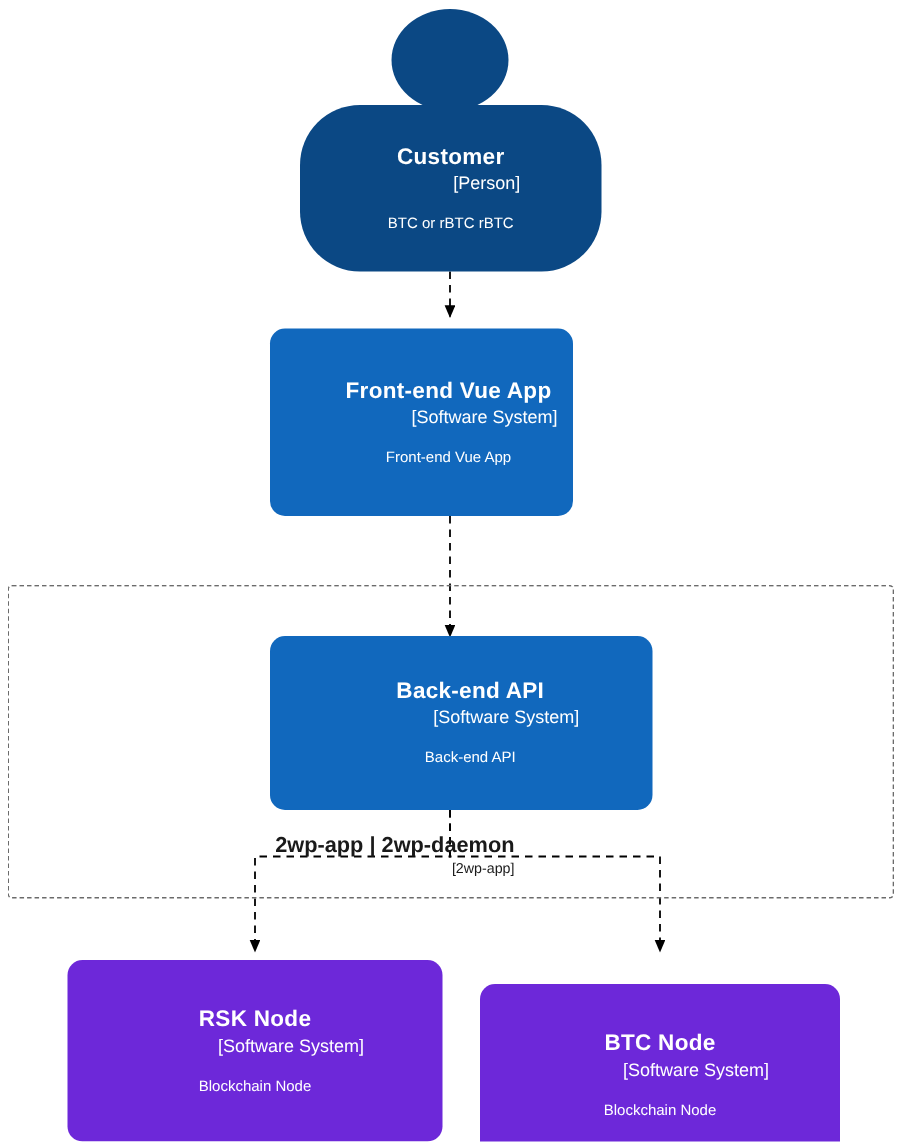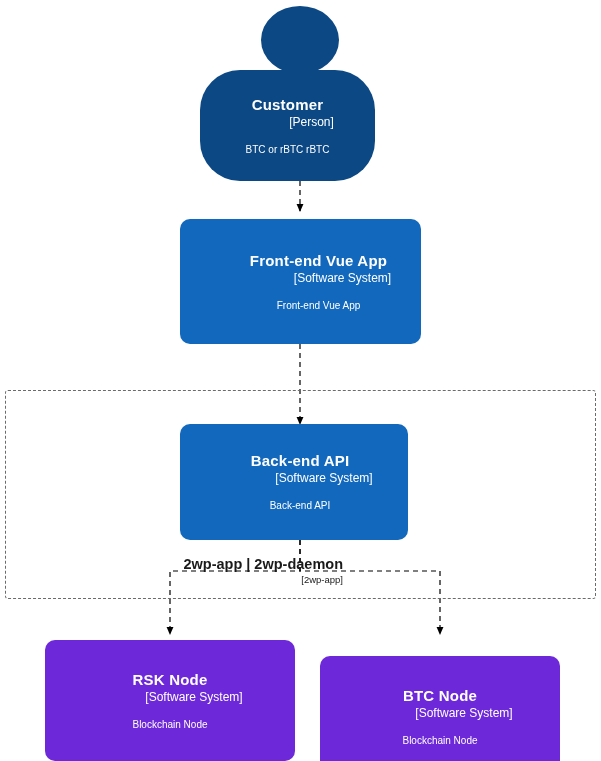--- a/index.html
+++ b/index.html
@@ -125,33 +125,33 @@
     </g>
   </svg>
 
   <div class="boundary" style="left:5px; top:390px; width:591px; height:209px;"></div>
   <div class="boundary-label" style="left:13px; top:556px; width:330px;">
     <div class="b-title">2wp-app | 2wp-daemon</div>
     <div class="b-sub">[2wp-app]</div>
   </div>
 
   <div class="person-head" style="left:261px; top:6px; width:78px; height:68px;"></div>
-  <div class="person-body node" style="left:200px; top:70px; width:175px; height:111px;">
+  <div class="person-body node" style="left:200px; top:70px; width:201px; height:111px;">
     <div class="title">Customer</div>
     <div class="subtitle">[Person]</div>
     <div class="desc">BTC or rBTC rBTC</div>
   </div>
 
-  <div class="node sys-box" style="left:180px; top:219px; width:241px; height:125px;padding-left:36px;">
+  <div class="node sys-box" style="left:180px; top:219px; width:202px; height:125px;padding-left:36px;">
     <div class="title">Front-end Vue App</div>
     <div class="subtitle">[Software System]</div>
     <div class="desc">Front-end Vue App</div>
   </div>
 
-  <div class="node sys-box" style="left:180px; top:424px; width:228px; height:116px;padding-left:12px;">
+  <div class="node sys-box" style="left:180px; top:424px; width:255px; height:116px;padding-left:12px;">
     <div class="title">Back-end API</div>
     <div class="subtitle">[Software System]</div>
     <div class="desc">Back-end API</div>
   </div>
 
   <div class="node ext-box" style="left:45px; top:640px; width:250px; height:121px;">
     <div class="title">RSK Node</div>
     <div class="subtitle">[Software System]</div>
     <div class="desc">Blockchain Node</div>
   </div>

